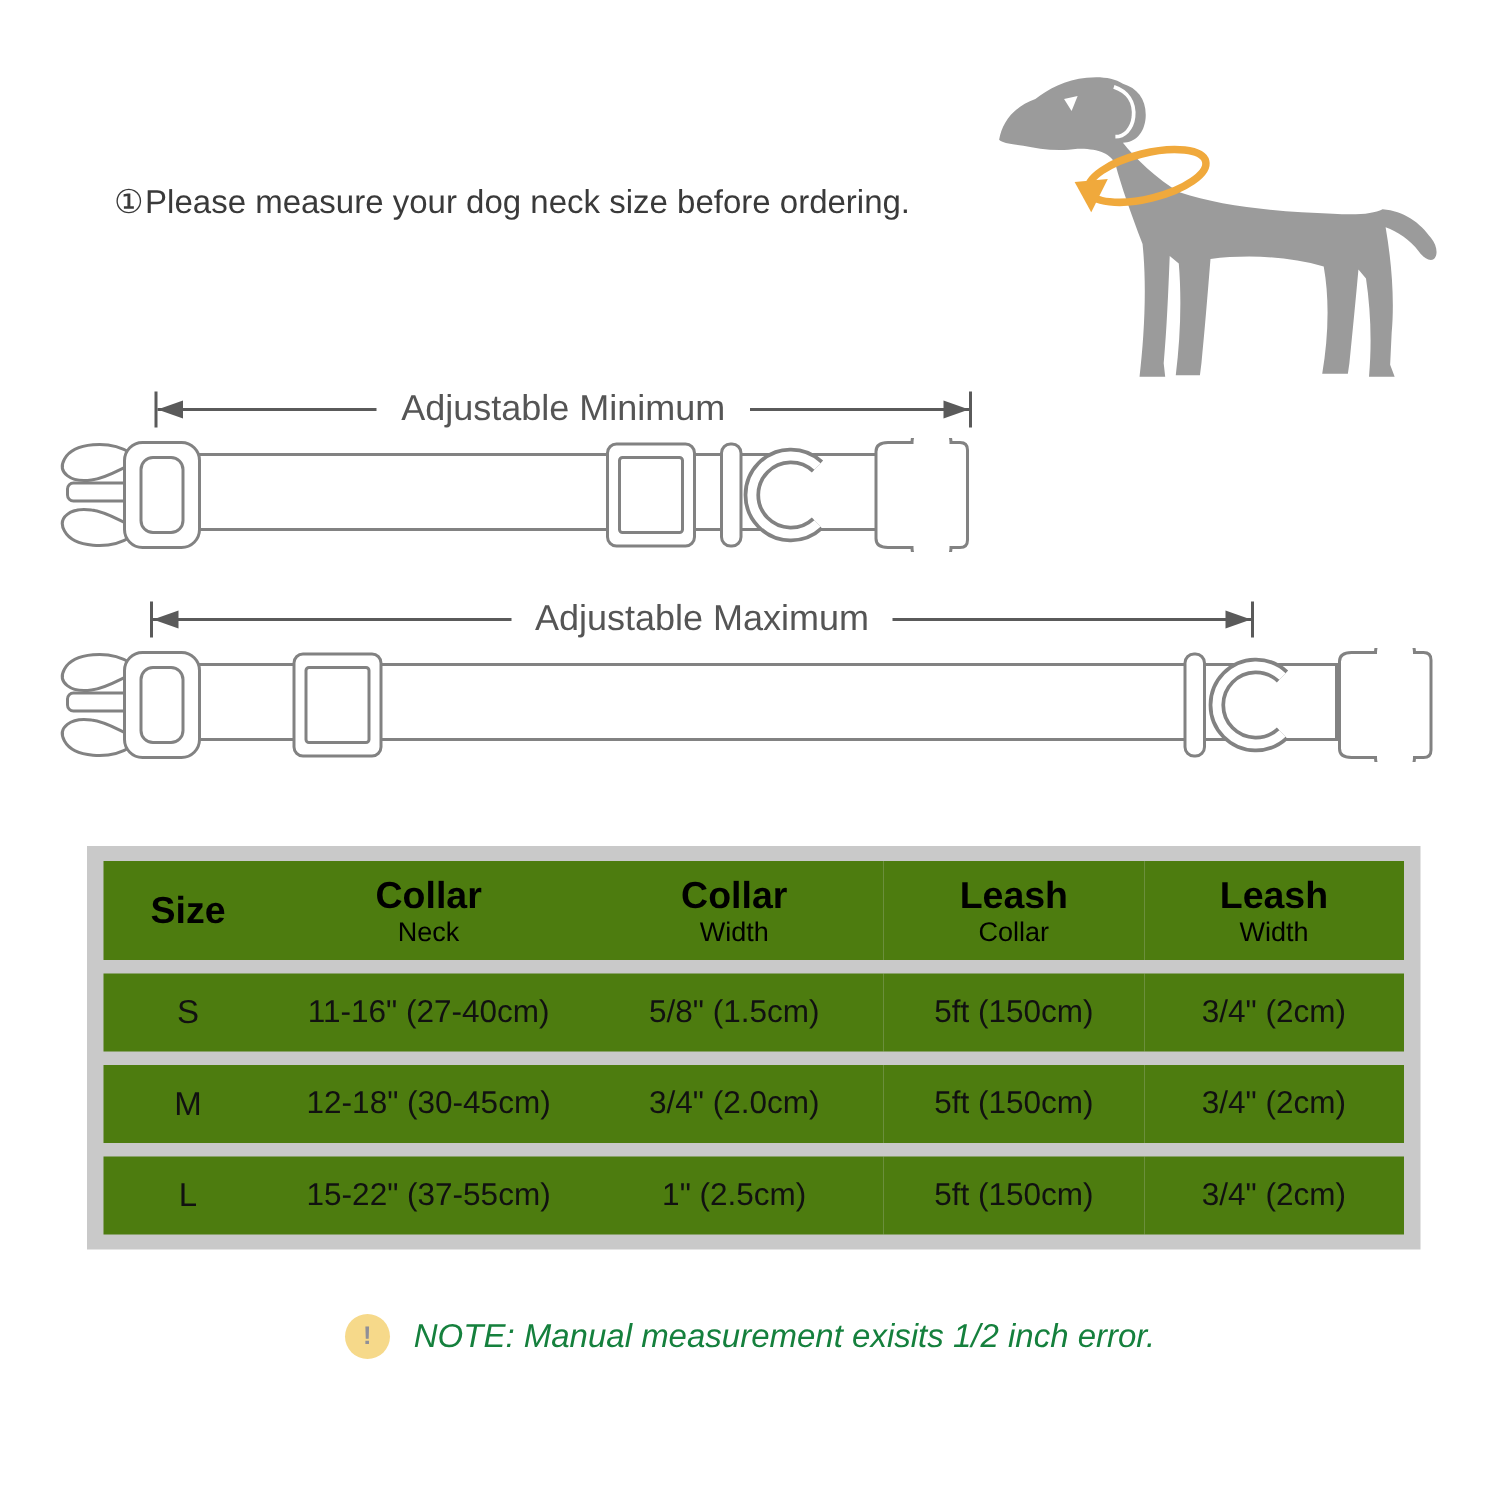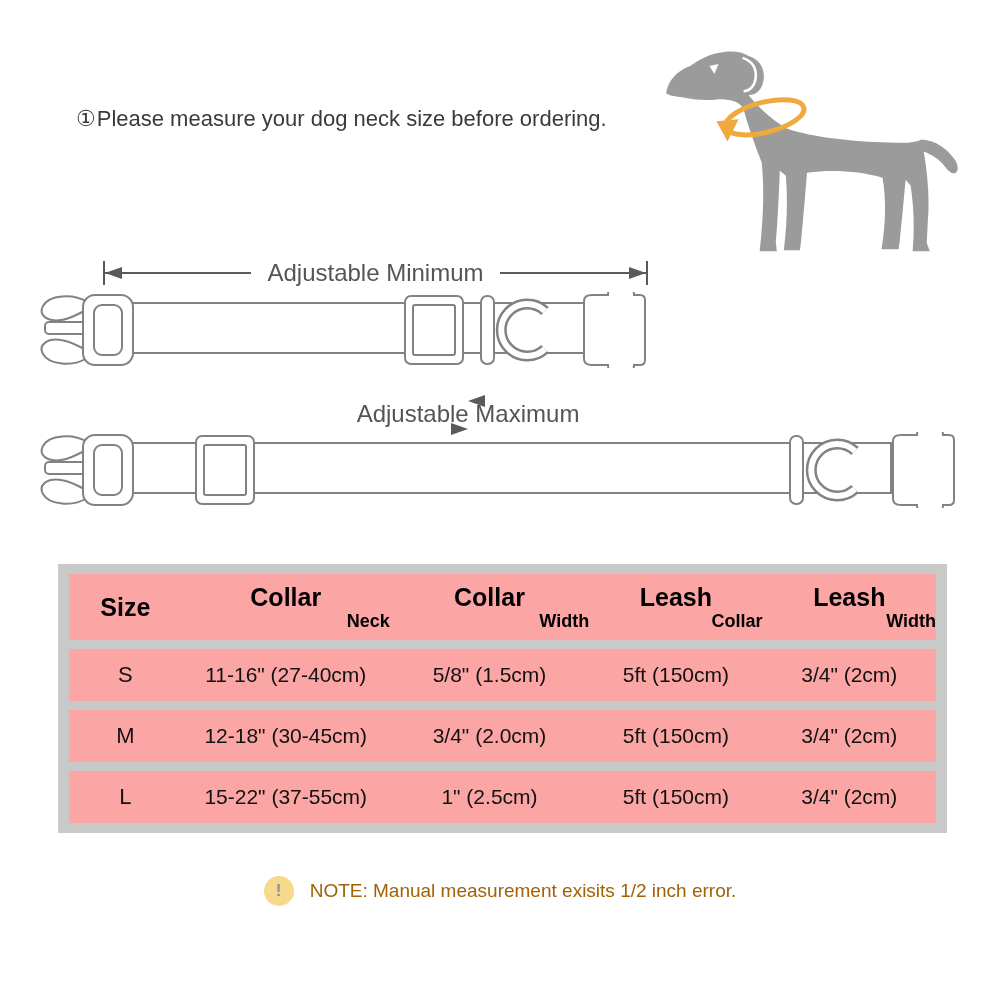--- a/index.html
+++ b/index.html
@@ -3,58 +3,58 @@
 <meta charset="utf-8">
 <style>
   html,body { margin:0; padding:0; background:#fff; }
   .canvas {
     position:relative; width:1000px; height:1000px; background:#ffffff;
     font-family:"Liberation Sans", sans-serif; overflow:hidden;
   }
 
   
   .instructions { position:absolute; left:76px; top:101px; width:575px; color:#3a3a3a; }
-  .instr { margin:0 0 12px 0; font-size:22px; line-height:35px; }
+  .instr { margin:16px 0 12px 0; font-size:22px; line-height:35px; }
   .instr .num { margin-right:1px; }
   .instr .cont { display:block; padding-left:25px; }
 
   
   .dim-arrow { position:absolute; display:flex; align-items:center; height:26px; }
   .dim-endbar { width:2px; height:24px; background:#5a5a5a; }
   .dim-line { flex:1; height:2px; background:#5a5a5a; position:relative; }
   .ah { position:absolute; top:-5px; width:0; height:0; border-top:6px solid transparent; border-bottom:6px solid transparent; }
   .ah.left  { left:0;  border-right:17px solid #5a5a5a; }
   .ah.right { right:0; border-left:17px solid #5a5a5a; }
-  .dim-label { margin:0 16px; font-size:24px; color:#555; white-space:nowrap; }
+  .dim-label { margin:16px 16px; font-size:24px; color:#555; white-space:nowrap; }
 
   .collar-svg { position:absolute; }
 
   
   .table-wrap {
     position:absolute; left:58px; top:564px; width:889px;
     background:#c9c9c9; padding:1px 11px; box-sizing:border-box;
   }
   .table-wrap table { width:100%; border-collapse:separate; border-spacing:0 9px; table-layout:fixed; }
-  .table-wrap tr { background:#fca5a5;margin-left:12px; }
+  .table-wrap tr { background:#4d7c0f;margin-left:12px; }
   .table-wrap th, .table-wrap td { text-align:center; vertical-align:middle; padding:0; }
   .table-wrap th { height:66px; color:#000; }
   .table-wrap td { height:52px; font-size:21px; color:#111; }
   td.size-col { font-size:22px; }
   .h-top { font-size:25px; font-weight:bold; line-height:27px; }
-  .h-sub { font-size:18px; font-weight:bold; line-height:20px;text-align:right; }
+  .h-sub { font-size:18px; font-weight:normal; line-height:20px; }
   .h-sub:empty { display:none; }
 
   
   .note { position:absolute; left:0; right:0; top:876px; display:flex; justify-content:center; align-items:center; }
   .note-icon {
     width:30px; height:30px; border-radius:50%; background:#f6d98a;
     color:#8f8f98; font-size:17px; font-weight:bold; line-height:30px; text-align:center;
     margin-right:16px; flex:0 0 auto;
   }
-  .note-text { font-size:19px; color:#a16207; }
+  .note-text { font-size:22px; color:#15803d;font-style:italic; }
 </style>
 </head>
 <body>
 
 <div class="canvas">
 
   <svg width="0" height="0" style="position:absolute" aria-hidden="true">
     <defs>
       <g id="male-buckle" stroke="#828282" stroke-width="2" fill="#ffffff">
         <path d="M54,18 C48,20 38,27 28,28 C14,30 5,23 10,14 C16,3 40,1 54,10 Z"></path>
@@ -126,21 +126,21 @@
 
   <svg class="collar-svg" style="left:33px; top:292px;" width="618" height="76" viewBox="0 0 618 76">
     <rect x="58" y="11" width="502" height="50" fill="#ffffff" stroke="#828282" stroke-width="2"></rect>
     <use href="#slider" x="372" y="4"></use>
     <use href="#keeper" x="448" y="4"></use>
     <use href="#dring" x="468" y="4"></use>
     <use href="#female-buckle" x="548" y="2"></use>
     <use href="#male-buckle" x="0" y="0"></use>
   </svg>
 
-  <div class="dim-arrow" style="left:100px; top:400px; width:736px;flex-direction:column;">
+  <div class="dim-arrow" style="left:100px; top:400px; width:736px;">
     <div class="dim-endbar"></div>
     <div class="dim-line">
         <i class="ah left"></i>
       </div>
     <div class="dim-label">Adjustable Maximum</div>
     <div class="dim-line">
         <i class="ah right"></i>
       </div>
     <div class="dim-endbar"></div>
   </div>

